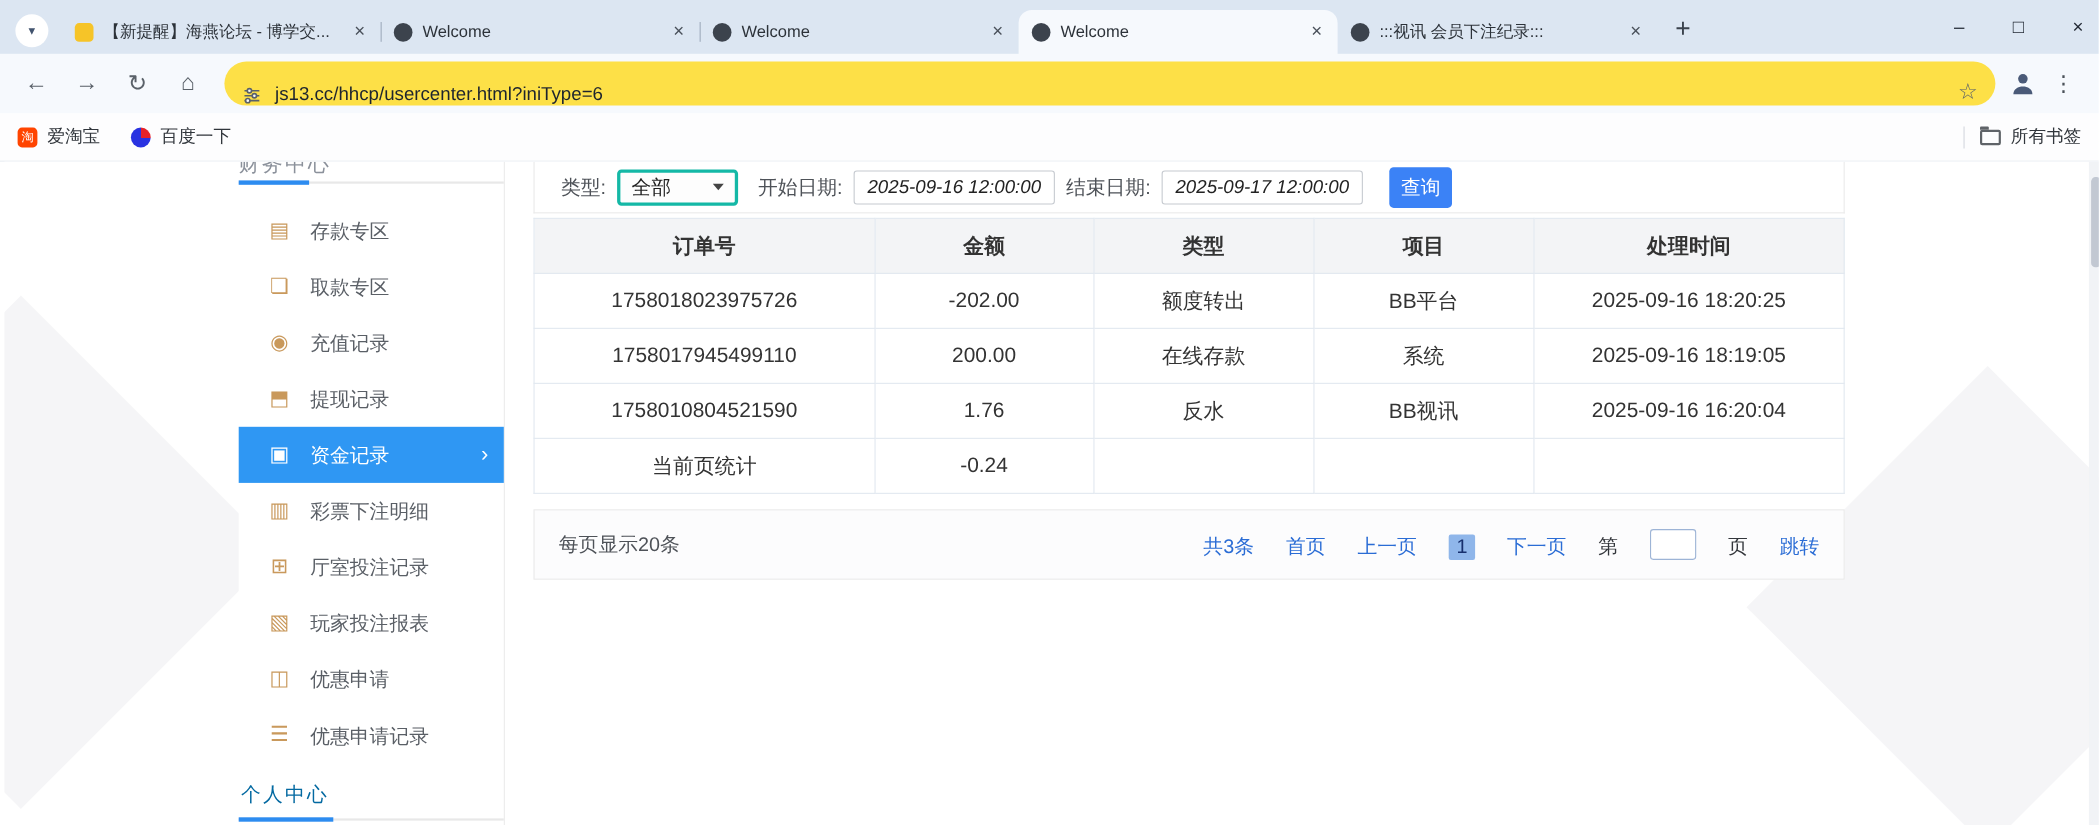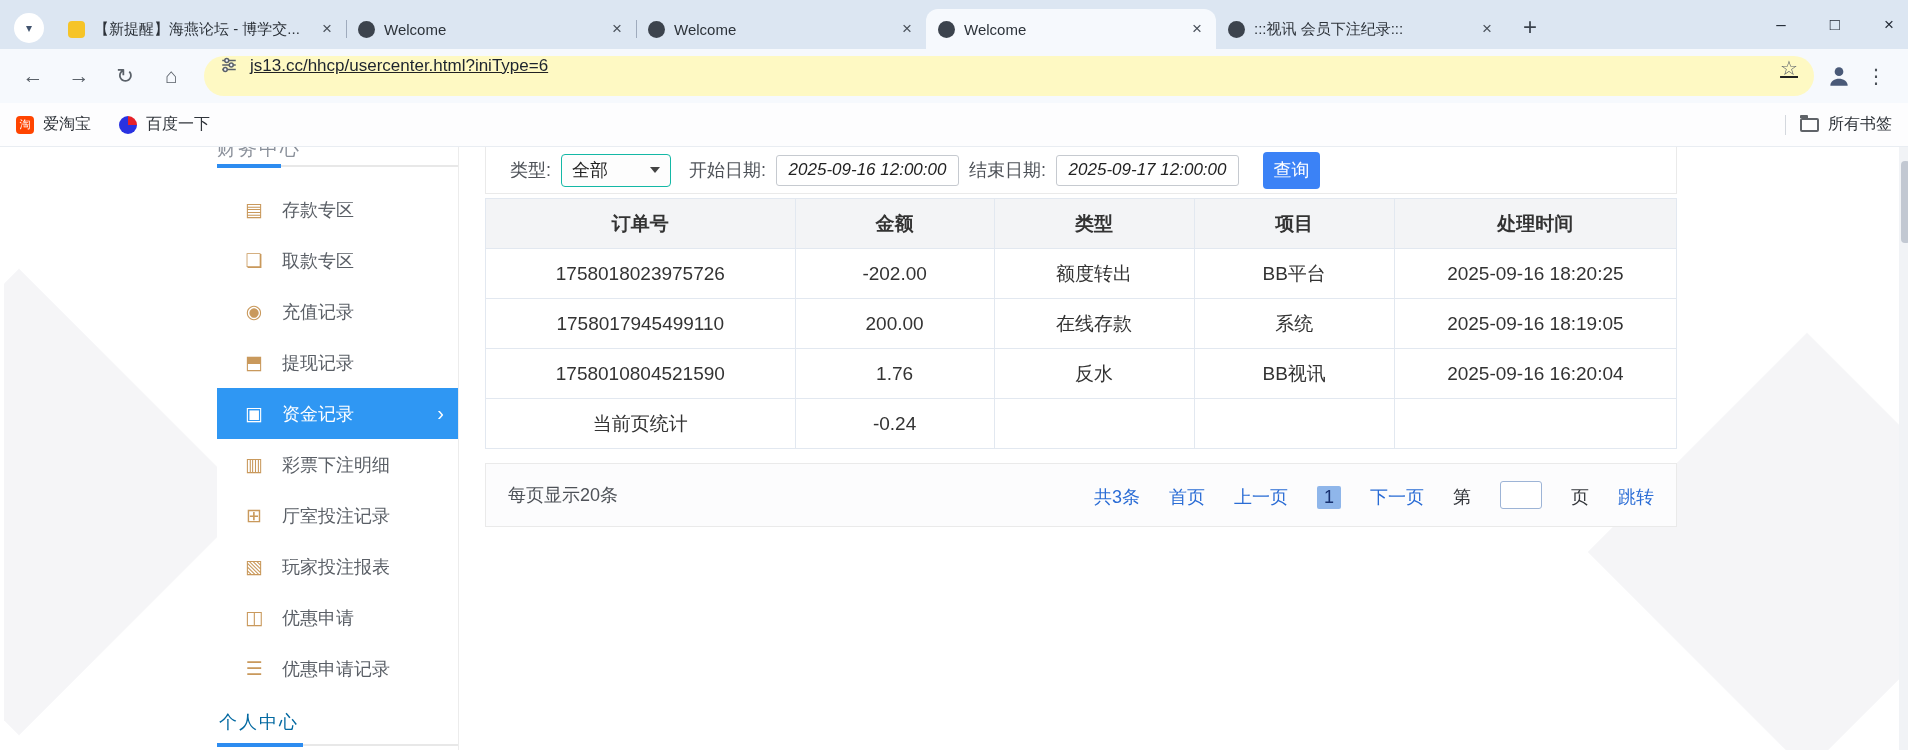--- a/index.html
+++ b/index.html
@@ -28,22 +28,22 @@
   .tab-close { font-size:17px; color:#49505a; padding:0 2px; }
   .new-tab { font-size:24px; color:#3a424d; margin:0 0 8px 8px; width:32px; text-align:center; }
   .win-controls { position:absolute; top:0; right:14px; height:49px;
     display:flex; align-items:center; gap:44px; color:#232a35; font-size:17px; }
 
   
   .toolbar { position:absolute; top:49px; left:0; width:100%; height:54px;
     background:#f6f9fd; display:flex; align-items:center; padding:0 12px; gap:4px; }
   .nav-btn { width:42px; height:42px; display:flex; align-items:center;
     justify-content:center; font-size:21px; color:#5a6169; border-radius:50%; }
-  .urlbar { flex:1; height:40px; background:#fef9c3; border-radius:20px;
-    display:flex; align-items:flex-start; gap:12px; padding:0 16px; margin:0 8px;text-decoration:underline; }
+  .urlbar { flex:1; height:40px; background:#fde047; border-radius:20px;
+    display:flex; align-items:flex-end; gap:12px; padding:0 16px; margin:0 8px; }
   .url-text { font-size:17px; color:#1d242e; flex:1; }
   .star { font-size:20px; color:#5a6169; }
   .menu-dots { font-size:20px; color:#4a5158; padding:0 10px; }
 
   
   .bookmarks { position:absolute; top:103px; left:0; width:100%; height:44px;
     background:#fdfdfe; display:flex; align-items:center; padding:0 16px;
     gap:28px; border-bottom:1px solid #e9edf2; }
   .bm { display:flex; align-items:center; gap:9px; font-size:16px; color:#30353b; }
   .bm-icon-taobao { width:18px; height:18px; border-radius:4px; background:#ff4400;
@@ -81,21 +81,21 @@
   .side-bottom { margin-top:12px; }
   .sb-text { font-size:18px; color:#0369a1; letter-spacing:2px; padding:4px 0 10px 2px; }
   .side-bottom-line { height:2px; background:#e8e8e8; position:relative; }
   .side-bottom-line i { position:absolute; left:0; top:-1px; width:86px; height:4px; background:#2d8cf0; }
 
   
   .content { position:absolute; left:481px; top:0; width:1192px; z-index:2; }
   .filterbox { height:47px; border:1px solid #eaeaea; border-top:none;
     display:flex; align-items:center; padding:0 24px; gap:10px; background:#fff; }
   .f-label { font-size:18px; color:#4e5258; }
-  .select-box { width:110px; height:33px; border:1px solid #14b8a6; border-radius:4px;
+  .select-box { width:110px; height:33px; border:3px solid #14b8a6; border-radius:4px;
     display:flex; align-items:center; justify-content:space-between; padding:0 10px;
     font-size:18px; color:#222; background:#fdfdfd; margin-right:8px; }
   .sel-arrow { width:0; height:0; border-left:5px solid transparent;
     border-right:5px solid transparent; border-top:6px solid #444; }
   .f-input { height:31px; border:1px solid #c6cad0; border-radius:3px; font-size:17px;
     color:#222; text-align:center; background:#fff; font-family:inherit;font-style:italic; }
   .f-input.date { width:183px; }
   .btn-search { width:57px; height:37px; background:#3b82f6; color:#fff; font-size:18px;
     border:none; border-radius:4px; margin-left:14px; font-family:inherit; }
 

